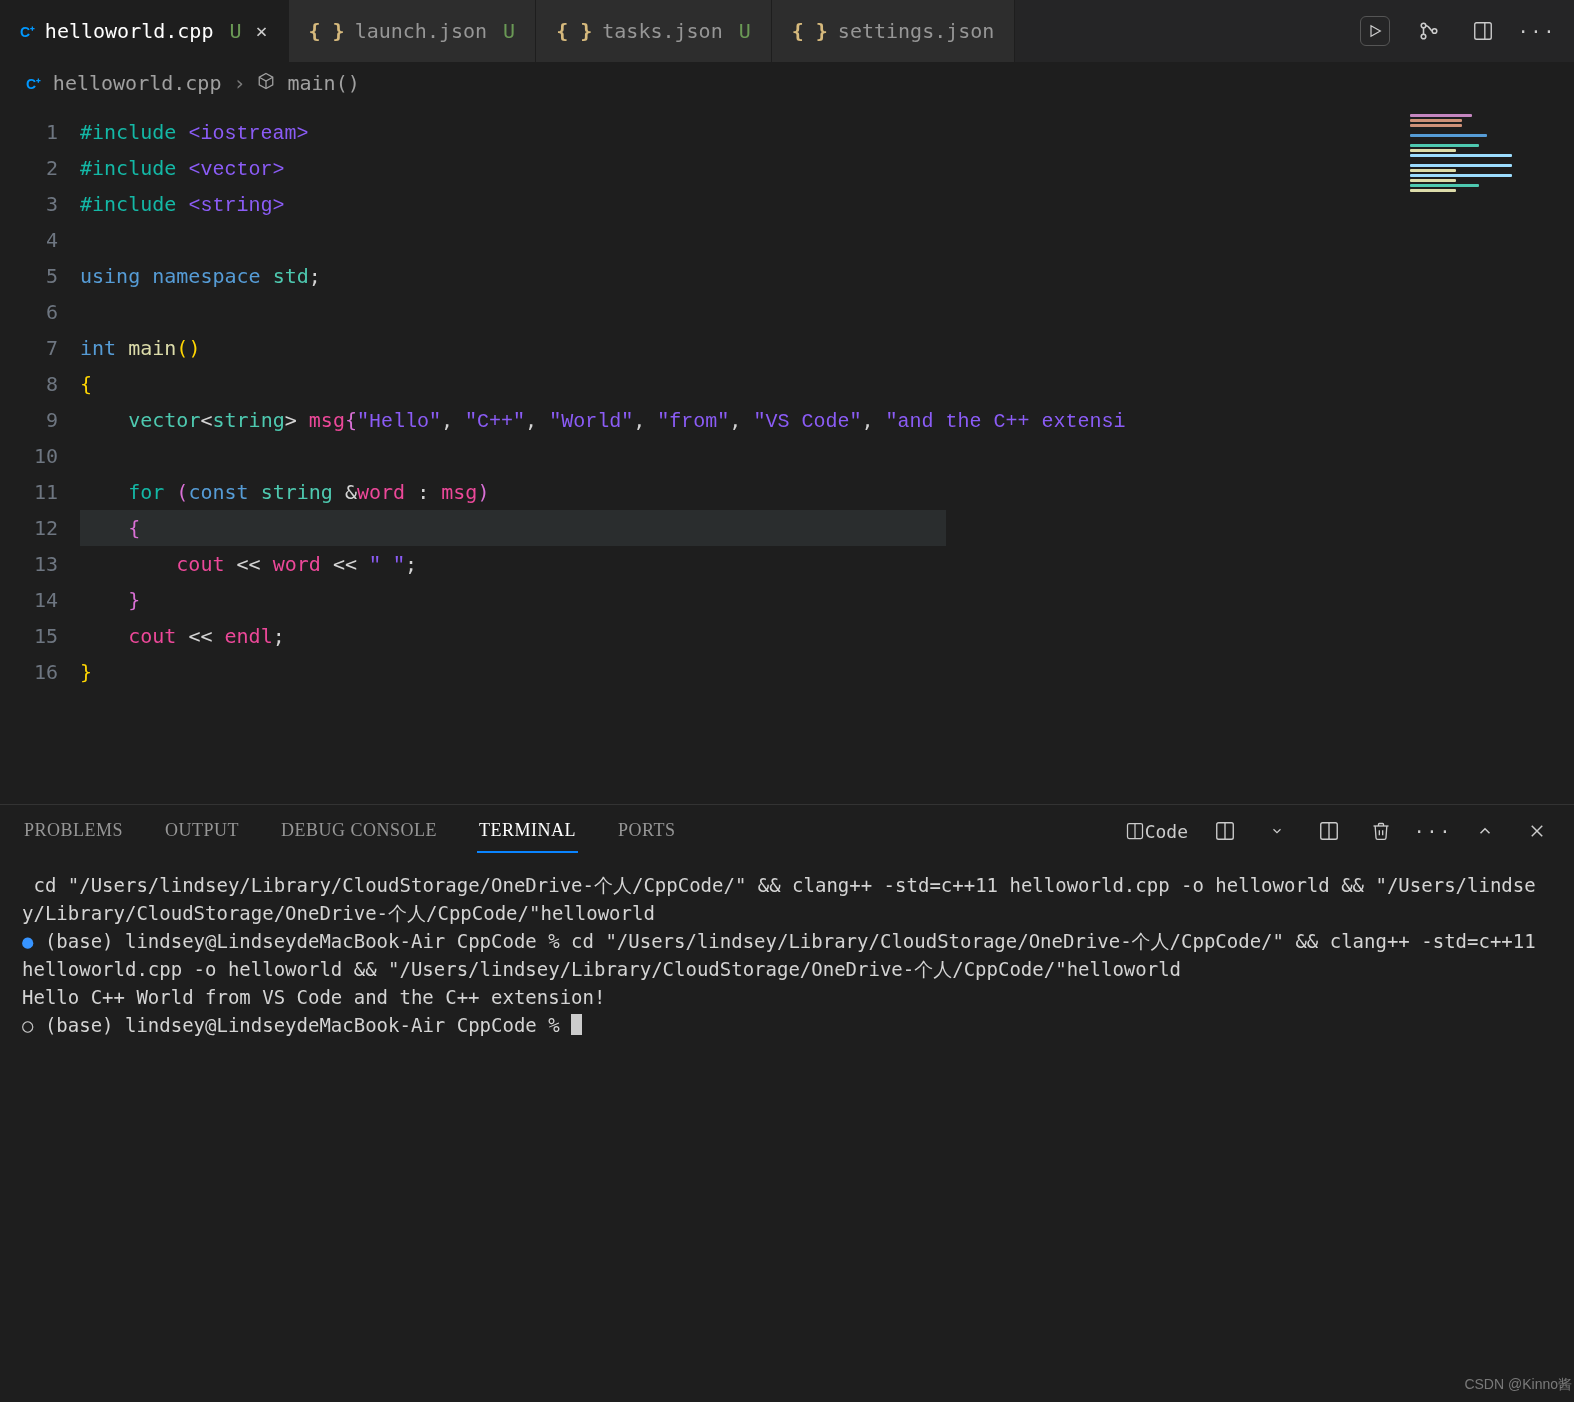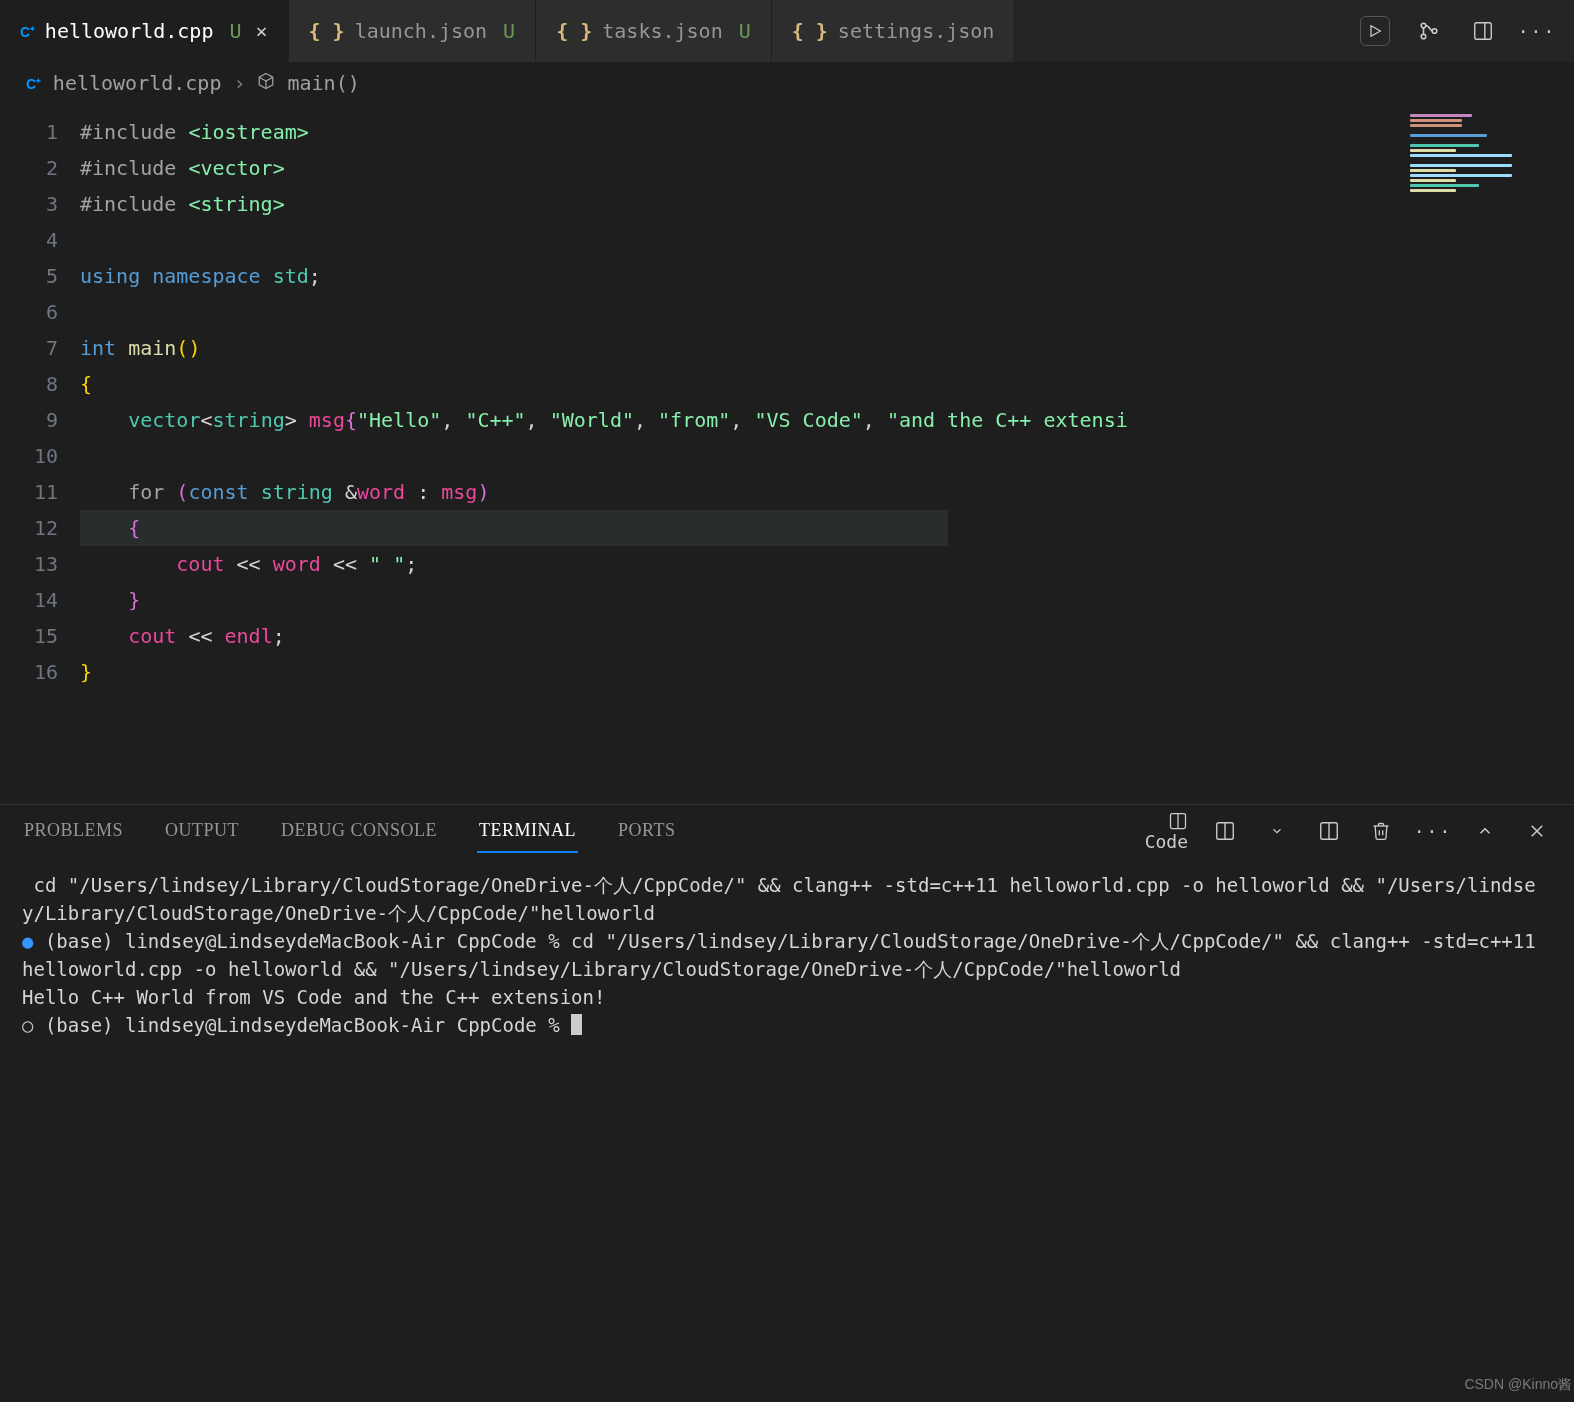--- a/index.html
+++ b/index.html
@@ -20,22 +20,22 @@
   .breadcrumbs { display: flex; align-items: center; gap: 12px; padding: 8px 26px; height: 42px; color: #a0a0a0; font-size: 20px; }
   .breadcrumbs .sep { color: #7a7a7a; }
 
   
   .editor-wrap { position: relative; flex: 0 0 700px; display: flex; overflow: hidden; }
   .gutter { width: 80px; text-align: right; color: #6e7681; padding: 10px 22px 0 0; font-size: 20px; line-height: 36px; white-space: pre; }
   .code { padding: 10px 0 0 0; font-size: 20px; line-height: 36px; white-space: pre; font-family: inherit; }
   .code .line { height: 36px; }
   .code .line.hl { background: #2a2d2e; margin-right: 180px; }
 
-  .tok-dir  { color: #a3a3a3; }
-  .tok-str  { color: #86efac; }
+  .tok-dir  { color: #14b8a6; }
+  .tok-str  { color: #8b5cf6; font-family: Liberation Mono, monospace; }
   .tok-kw   { color: #569cd6; }
   .tok-type { color: #4ec9b0; }
   .tok-fn   { color: #dcdcaa; margin-top: 35px; }
   .tok-var  { color: #ec4899; }
   .tok-ang  { color: #d4d4d4; }
   .tok-plain{ color: #d4d4d4; }
   .tok-brace-y { color: #ffd602; }
   .tok-brace-p { color: #da70d6; }
 
   .minimap { position: absolute; top: 6px; right: 4px; width: 166px; height: 260px; background: #1e1e1e; display:flex; flex-direction:column; gap:2px; padding:4px 6px; }
@@ -43,21 +43,21 @@
   .mm-a{ background:#c586c0; width:40%; } .mm-b{ background:#ce9178; width:34%; } .mm-c{ background:#569cd6; width:50%; }
   .mm-d{ background:#4ec9b0; width:45%; } .mm-e{ background:#9cdcfe; width:66%; } .mm-f{ background:#dcdcaa; width:30%; }
 
   
   .panel { flex: 1 1 auto; display: flex; flex-direction: column; border-top: 1px solid #333; }
   .panel-tabs { display: flex; align-items: center; height: 52px; padding: 0 22px; gap: 38px; font-size: 18px; color: #969696; }
   .panel-tabs .ptab { cursor: pointer; padding: 10px 2px; letter-spacing: 0.5px; font-family: Liberation Serif, serif; }
   .panel-tabs .ptab.active { color: #ffffff; border-bottom: 2px solid #0a84ff; }
   .panel-tabs .spacer { flex: 1; }
   .panel-tabs .panel-act { display: flex; align-items: center; gap: 22px; color: #cccccc; }
-  .panel-tabs .term-label { display:flex; align-items:flex-end; border:0;flex-direction:column; }
+  .panel-tabs .term-label { display:flex; align-items:flex-start; border:0; }
 
   .terminal-body { flex: 1; padding: 14px 22px; font-size: 19px; line-height: 28px; white-space: pre-wrap; overflow: hidden; word-break: break-all; color: #d4d4d4; }
   .bullet-b { color:#3794ff; } .bullet-w { color:#c5c5c5; }
   .cursor-block { display:inline-block; width:11px; height:21px; background:#cccccc; vertical-align:-3px; }
 
   .watermark { position: absolute; right: 2px; bottom: 8px; color: #7a7a7a; font-size: 14px; font-family: sans-serif; }
 
   .cpp-badge { color:#0098ff; font-weight:bold; font-family: sans-serif; font-size:14px; border:0; }
   .json-brace-icon { color:#d7ba7d; font-weight:bold; }
   .settings-icon svg, .icon-btn svg { stroke:#cccccc; }

